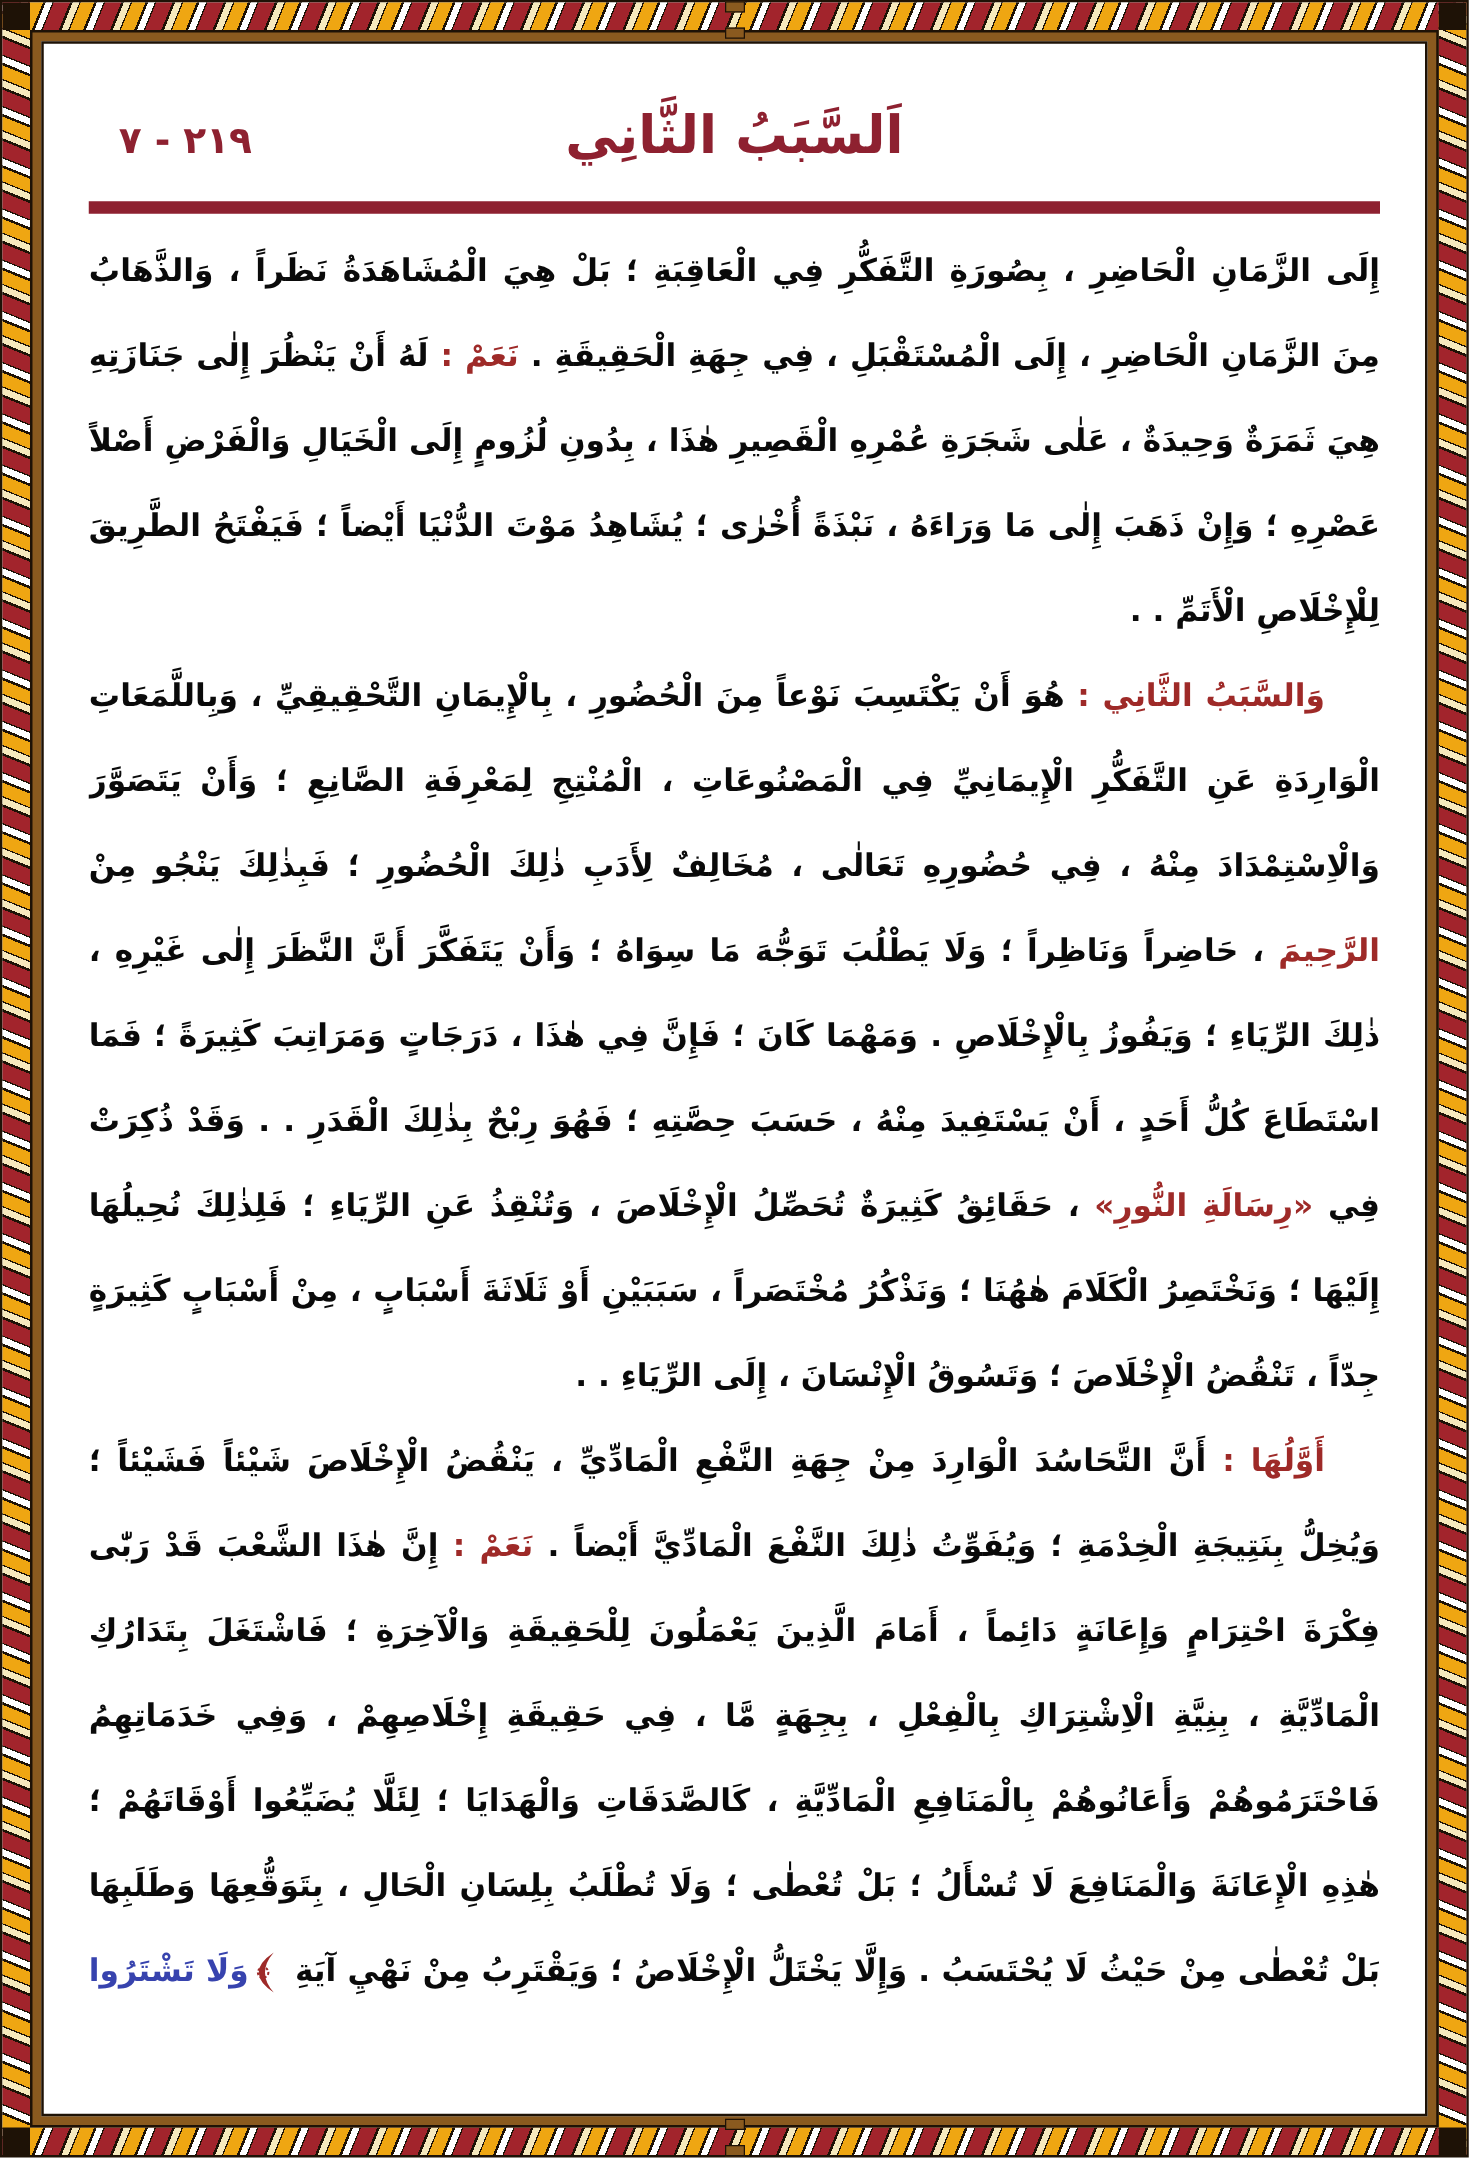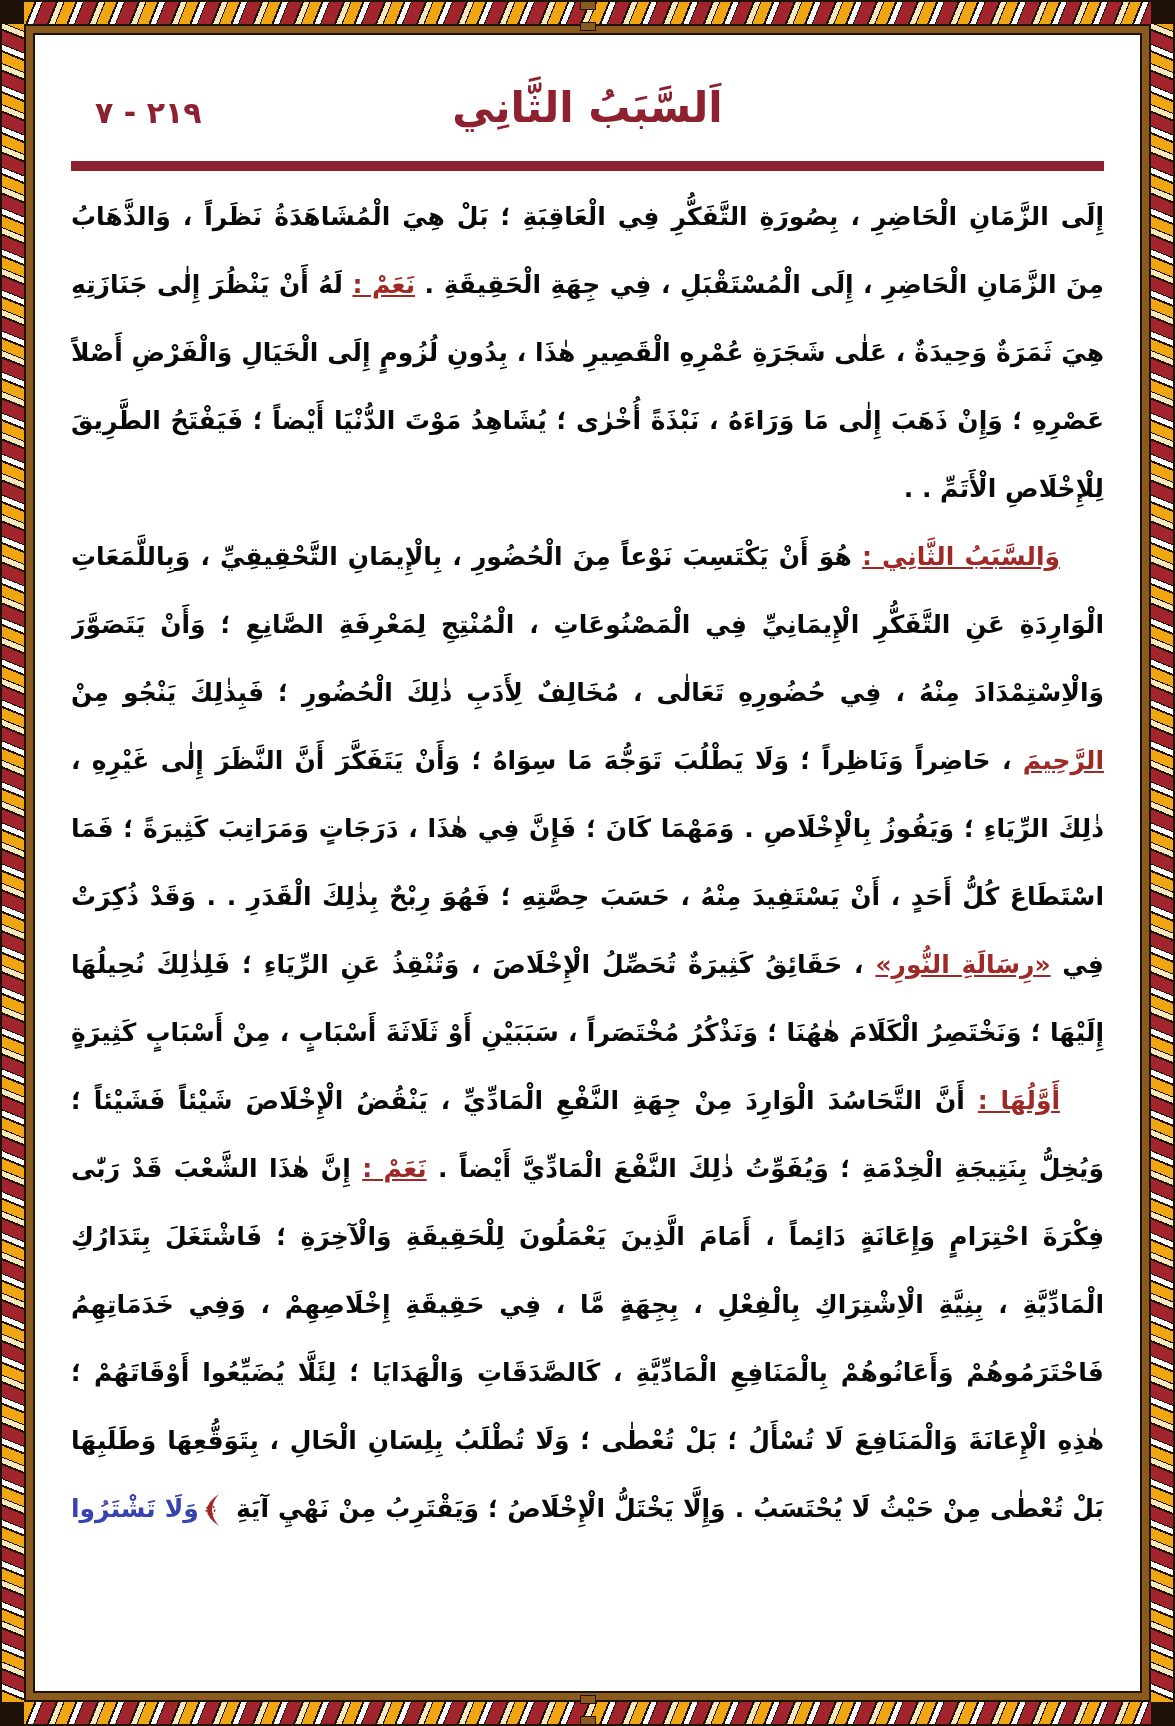--- a/index.html
+++ b/index.html
@@ -77,21 +77,21 @@
   .text-block{margin-top:12px;}
   .line{
     height:68px;line-height:68px;
     font-size:25px;font-weight:bold;color:#0a0a0a;
     direction:rtl;unicode-bidi:embed;
     text-align:justify;text-align-last:justify;
     overflow:hidden;
   }
   .line.align-right{text-align:right;text-align-last:right;}
   .line.indent{padding-right:44px;}
-  .seg-r{color:var(--word-red);text-decoration:underline;}
+  .seg-r{color:var(--word-red);}
   .seg-b{color:var(--quran-blue);margin-top:36px;}
   .orn{display:inline-block;vertical-align:middle;margin:0 4px;line-height:0;}
 </style>
 </head>
 <body>
 
 <div class="sheet">
   <div class="band band-top"></div>
   <div class="band band-bottom"></div>
   <div class="band band-left"></div>
@@ -122,20 +122,21 @@
           <div class="line"><span class="seg-k">عَصْرِهِ ؛ وَإِنْ ذَهَبَ إِلٰى مَا وَرَاءَهُ ، نَبْذَةً أُخْرٰى ؛ يُشَاهِدُ مَوْتَ الدُّنْيَا أَيْضاً ؛ فَيَفْتَحُ الطَّرِيقَ</span></div>
           <div class="line align-right"><span class="seg-k">لِلْإِخْلَاصِ الْأَتَمِّ . .</span></div>
           <div class="line indent"><span class="seg-r">وَالسَّبَبُ الثَّانِي :</span><span class="seg-k"> هُوَ أَنْ يَكْتَسِبَ نَوْعاً مِنَ الْحُضُورِ ، بِالْإِيمَانِ التَّحْقِيقِيِّ ، وَبِاللَّمَعَاتِ</span></div>
           <div class="line"><span class="seg-k">الْوَارِدَةِ عَنِ التَّفَكُّرِ الْإِيمَانِيِّ فِي الْمَصْنُوعَاتِ ، الْمُنْتِجِ لِمَعْرِفَةِ الصَّانِعِ ؛ وَأَنْ يَتَصَوَّرَ </span></div>
           <div class="line"><span class="seg-k">وَالْاِسْتِمْدَادَ مِنْهُ ، فِي حُضُورِهِ تَعَالٰى ، مُخَالِفٌ لِأَدَبِ ذٰلِكَ الْحُضُورِ ؛ فَبِذٰلِكَ يَنْجُو مِنْ</span></div>
           <div class="line"><span class="seg-r">الرَّحِيمَ</span><span class="seg-k"> ، حَاضِراً وَنَاظِراً ؛ وَلَا يَطْلُبَ تَوَجُّهَ مَا سِوَاهُ ؛ وَأَنْ يَتَفَكَّرَ أَنَّ النَّظَرَ إِلٰى غَيْرِهِ ،</span></div>
           <div class="line"><span class="seg-k">ذٰلِكَ الرِّيَاءِ ؛ وَيَفُوزُ بِالْإِخْلَاصِ . وَمَهْمَا كَانَ ؛ فَإِنَّ فِي هٰذَا ، دَرَجَاتٍ وَمَرَاتِبَ كَثِيرَةً ؛ فَمَا</span></div>
           <div class="line"><span class="seg-k">اسْتَطَاعَ كُلُّ أَحَدٍ ، أَنْ يَسْتَفِيدَ مِنْهُ ، حَسَبَ حِصَّتِهِ ؛ فَهُوَ رِبْحٌ بِذٰلِكَ الْقَدَرِ . . وَقَدْ ذُكِرَتْ</span></div>
           <div class="line"><span class="seg-k">فِي </span><span class="seg-r">«رِسَالَةِ النُّورِ»</span><span class="seg-k"> ، حَقَائِقُ كَثِيرَةٌ تُحَصِّلُ الْإِخْلَاصَ ، وَتُنْقِذُ عَنِ الرِّيَاءِ ؛ فَلِذٰلِكَ نُحِيلُهَا</span></div>
           <div class="line"><span class="seg-k">إِلَيْهَا ؛ وَنَخْتَصِرُ الْكَلَامَ هٰهُنَا ؛ وَنَذْكُرُ مُخْتَصَراً ، سَبَبَيْنِ أَوْ ثَلَاثَةَ أَسْبَابٍ ، مِنْ أَسْبَابٍ كَثِيرَةٍ</span></div>
+          <div class="line align-right"><span class="seg-k">جِدّاً ، تَنْقُضُ الْإِخْلَاصَ ؛ وَتَسُوقُ الْإِنْسَانَ ، إِلَى الرِّيَاءِ . .</span></div>
           <div class="line indent"><span class="seg-r">أَوَّلُهَا :</span><span class="seg-k"> أَنَّ التَّحَاسُدَ الْوَارِدَ مِنْ جِهَةِ النَّفْعِ الْمَادِّيِّ ، يَنْقُضُ الْإِخْلَاصَ شَيْئاً فَشَيْئاً ؛</span></div>
           <div class="line"><span class="seg-k">وَيُخِلُّ بِنَتِيجَةِ الْخِدْمَةِ ؛ وَيُفَوِّتُ ذٰلِكَ النَّفْعَ الْمَادِّيَّ أَيْضاً . </span><span class="seg-r">نَعَمْ :</span><span class="seg-k"> إِنَّ هٰذَا الشَّعْبَ قَدْ رَبّٰى</span></div>
           <div class="line"><span class="seg-k">فِكْرَةَ احْتِرَامٍ وَإِعَانَةٍ دَائِماً ، أَمَامَ الَّذِينَ يَعْمَلُونَ لِلْحَقِيقَةِ وَالْآخِرَةِ ؛ فَاشْتَغَلَ بِتَدَارُكِ حَاجَاتِهِمُ</span></div>
           <div class="line"><span class="seg-k">الْمَادِّيَّةِ ، بِنِيَّةِ الْاِشْتِرَاكِ بِالْفِعْلِ ، بِجِهَةٍ مَّا ، فِي حَقِيقَةِ إِخْلَاصِهِمْ ، وَفِي خَدَمَاتِهِمُ الصَّادِقَةِ ؛</span></div>
           <div class="line"><span class="seg-k">فَاحْتَرَمُوهُمْ وَأَعَانُوهُمْ بِالْمَنَافِعِ الْمَادِّيَّةِ ، كَالصَّدَقَاتِ وَالْهَدَايَا ؛ لِئَلَّا يُضَيِّعُوا أَوْقَاتَهُمْ ؛ وَلٰكِنَّ</span></div>
           <div class="line"><span class="seg-k">هٰذِهِ الْإِعَانَةَ وَالْمَنَافِعَ لَا تُسْأَلُ ؛ بَلْ تُعْطٰى ؛ وَلَا تُطْلَبُ بِلِسَانِ الْحَالِ ، بِتَوَقُّعِهَا وَطَلَبِهَا قَلْباً ؛</span></div>
           <div class="line"><span class="seg-k">بَلْ تُعْطٰى مِنْ حَيْثُ لَا يُحْتَسَبُ . وَإِلَّا يَخْتَلُّ الْإِخْلَاصُ ؛ وَيَقْتَرِبُ مِنْ نَهْيِ آيَةِ </span><span class="orn"><svg width="20" height="34" viewBox="0 0 20 34">
                 <path d="M16 1 Q4 9 4 17 Q4 25 16 33 Q9 25 9 17 Q9 9 16 1 Z" fill="#9e2a28"></path>
                 <circle cx="7.5" cy="17" r="4.2" fill="none" stroke="#9e2a28" stroke-width="1.6" stroke-dasharray="2 1.6"></circle>
               </svg></span><span class="seg-b">وَلَا تَشْتَرُوا</span></div>

